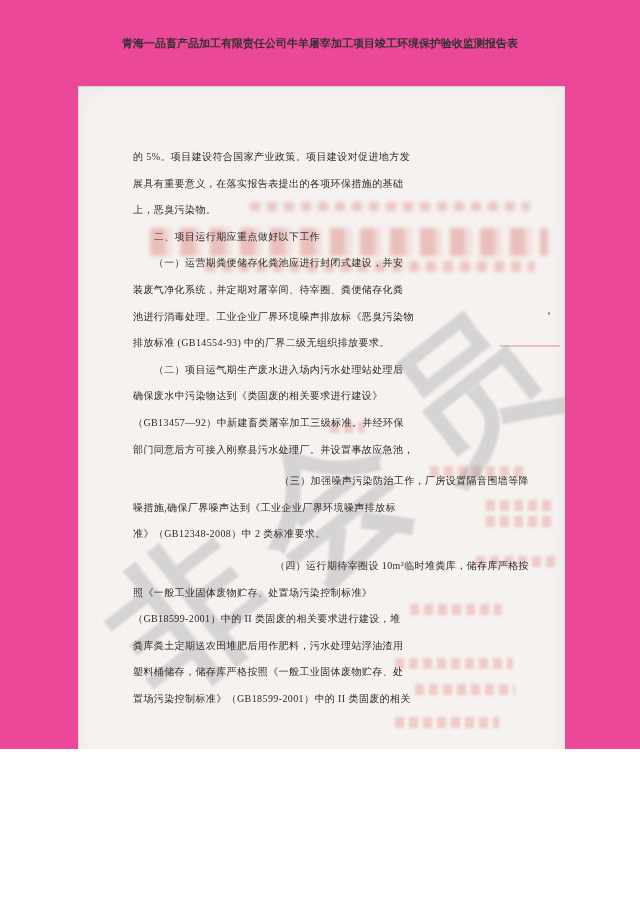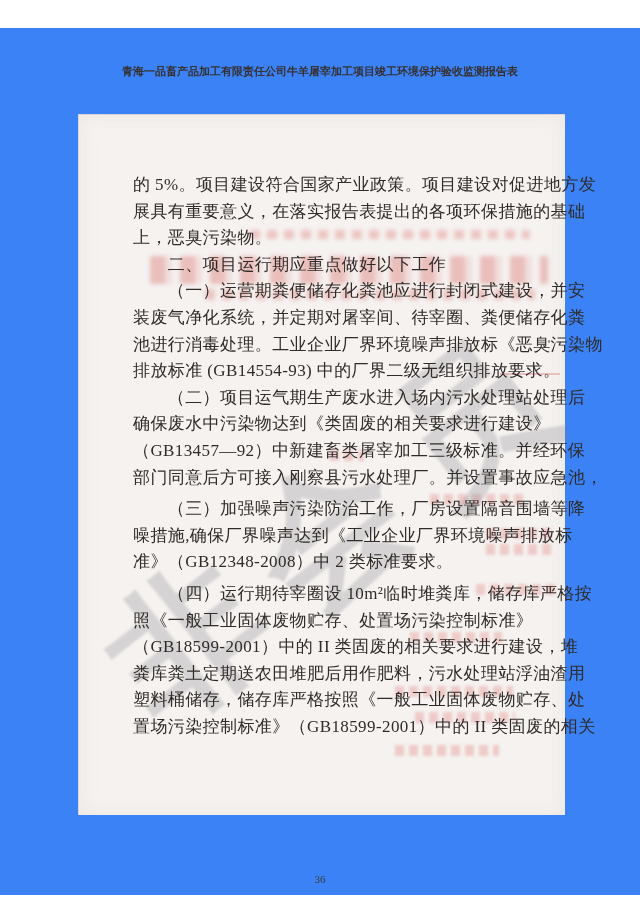--- a/index.html
+++ b/index.html
@@ -1,37 +1,36 @@
 <!DOCTYPE html>
 <html><head>
 <meta charset="utf-8">
 <style>
   html,body{margin:0;padding:0;background:#ffffff;}
   #canvas{
-    position:relative;width:640px;height:867px;background:#3b82f6;overflow:hidden;
+    position:relative;width:640px;height:749px;background:#ec4899;overflow:hidden;
     font-family:"Liberation Serif","DejaVu Serif",serif;
-    margin-top:28px;
   }
   
   .report-header{
     position:absolute;top:36px;left:0;width:640px;text-align:center;
     font-family:"Liberation Sans","DejaVu Sans",sans-serif;
     font-size:11px;font-weight:bold;color:#363130;letter-spacing:0;
   }
   
   .scanned-page{
     position:absolute;left:78px;top:86px;width:486px;height:700px;
     background:#f5f2f0;
     border-top:1px solid #d9d4d0;border-left:1px solid #dcd7d3;
     box-shadow:inset 0 0 18px rgba(210,200,195,.25);
   }
   
   .doc-body{
     position:absolute;left:133px;top:144px;width:396px;
-    font-size:17px;line-height:26.6px;color:#2f2b28;letter-spacing:.4px;
+    font-size:10px;line-height:26.6px;color:#2f2b28;letter-spacing:.4px;
     font-weight:500;
   }
   .doc-line{white-space:nowrap;}
   .doc-line.gap{margin-top:5px;text-align:right;}
   
   .diagonal-watermark{
     position:absolute;left:20px;top:415px;width:640px;height:160px;
     text-align:center;font-family:"Liberation Sans","DejaVu Sans",sans-serif;
     font-size:150px;font-weight:bold;letter-spacing:28px;line-height:160px;
     color:rgba(124,124,130,0.26);transform:rotate(-38deg);

